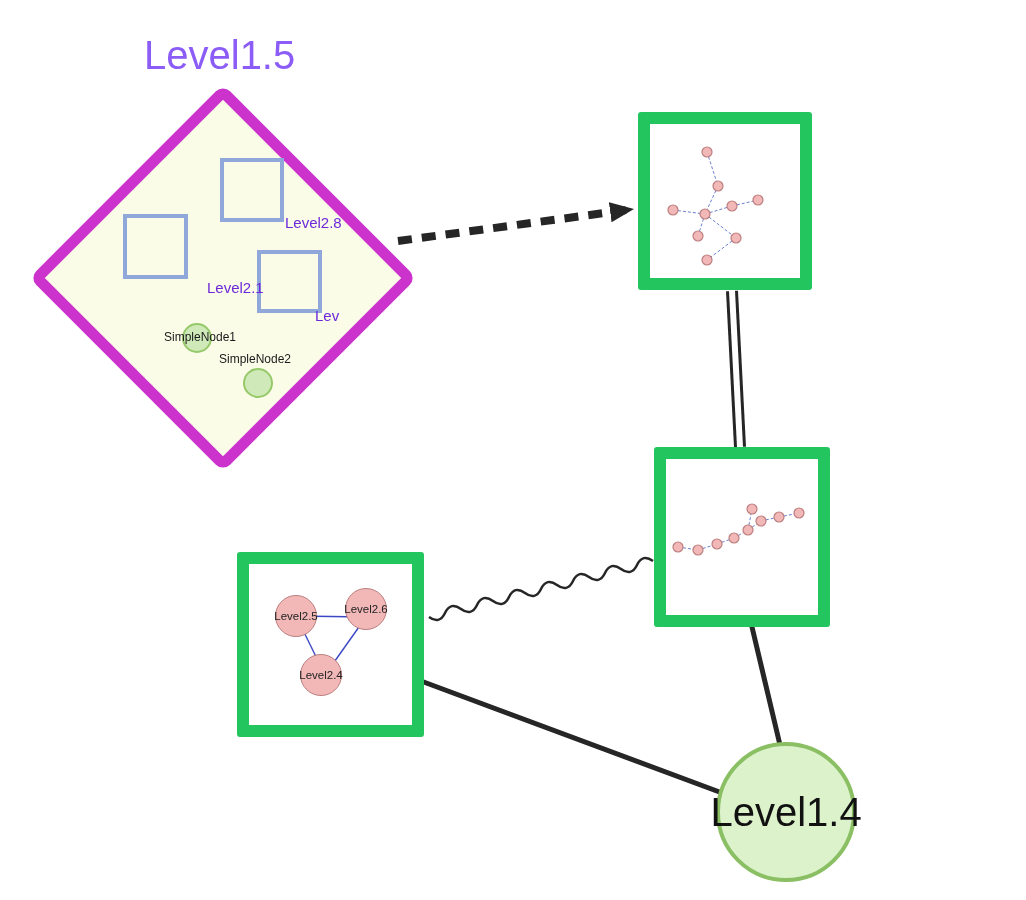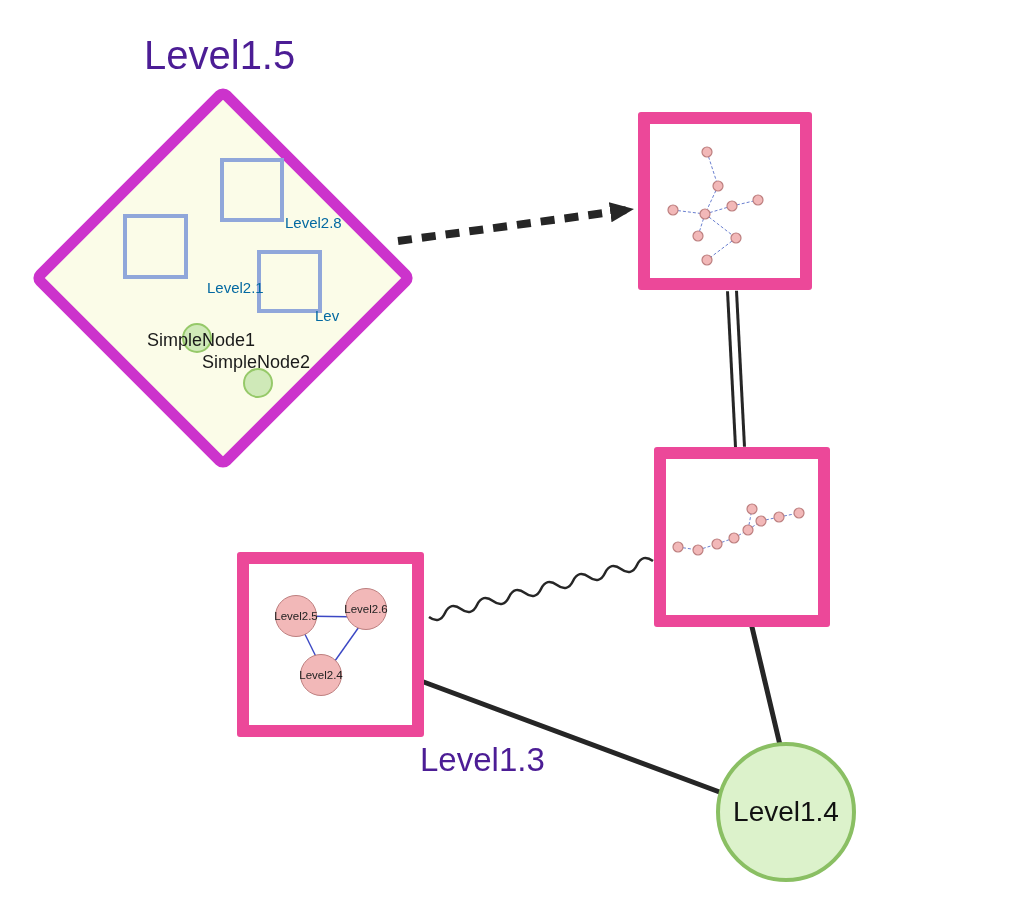--- a/index.html
+++ b/index.html
@@ -13,41 +13,41 @@
   .diamond{
     position:absolute;left:86px;top:141px;width:274px;height:274px;
     box-sizing:border-box;border:11px solid #cc33cc;background:#fbfce8;
     border-radius:10px;transform:rotate(45deg);z-index:2;
   }
   .inner-square{
     position:absolute;box-sizing:border-box;border:4px solid #90a7da;
     background:#fbfce8;z-index:3;
   }
   .inner-label{
-    position:absolute;font-size:15px;color:#0369a1;z-index:4;white-space:nowrap;
+    position:absolute;font-size:15px;color:#6d28d9;z-index:4;white-space:nowrap;
   }
   .green-dot{
     position:absolute;width:30px;height:30px;border-radius:50%;
     box-sizing:border-box;border:2px solid #96c969;background:#cfe9b8;z-index:3;
   }
   .small-black-label{
-    position:absolute;font-size:18px;color:#1a1a1a;text-align:right;
+    position:absolute;font-size:12px;color:#1a1a1a;text-align:center;
     width:110px;z-index:5;white-space:nowrap;
   }
 
   
   .blue-box{
-    position:absolute;box-sizing:border-box;border:12px solid #ec4899;
+    position:absolute;box-sizing:border-box;border:12px solid #22c55e;
     background:#ffffff;border-radius:3px;z-index:2;
   }
   .blue-box svg{display:block;}
 
   
   .lvl-label{
-    position:absolute;color:#4c1d95;font-size:33px;font-weight:500;
+    position:absolute;color:#8b5cf6;font-size:33px;font-weight:500;
     z-index:5;white-space:nowrap;
   }
   .lvl-label.big{font-size:40px;}
 
   
   .tri-edges{position:absolute;left:0;top:0;}
   .tri-edges line{stroke:#3b47c4;stroke-width:1.4px;}
   .pink-circle{
     position:absolute;width:42px;height:42px;border-radius:50%;
     box-sizing:border-box;border:1.5px solid #bd7f7f;background:#f2b8b8;
@@ -55,21 +55,21 @@
     font-size:11.5px;color:#222;z-index:3;
   }
   .pink-circle span{white-space:nowrap;}
 
   
   .green-circle{
     position:absolute;width:140px;height:140px;border-radius:50%;
     box-sizing:border-box;border:4px solid #8abf63;background:#dcf2cb;
     display:flex;align-items:center;justify-content:center;z-index:2;
   }
-  .big-black-label{font-size:28px;color:#111111;white-space:nowrap;}
+  .big-black-label{font-size:40px;color:#111111;white-space:nowrap;}
 </style>
 </head>
 <body>
 
 <div class="canvas">
 
   <svg id="edge-layer" width="1026" height="900">
     <defs>
       <marker id="arrowhead" markerUnits="userSpaceOnUse" markerWidth="26" markerHeight="22" refX="24" refY="10" orient="auto">
         <path d="M0,0 L24,10 L0,20 Z" fill="#262626"></path>
@@ -157,19 +157,18 @@
     <div class="pink-circle" style="left:26px;top:31px">
       <span>Level2.5</span>
     </div>
     <div class="pink-circle" style="left:96px;top:24px">
       <span>Level2.6</span>
     </div>
     <div class="pink-circle" style="left:51px;top:90px">
       <span>Level2.4</span>
     </div>
   </div>
-  <div class="lvl-label" style="left:420px;top:741px">Level1.3</div>
 
   <div class="green-circle" style="left:716px;top:742px">
     <span class="big-black-label">Level1.4</span>
   </div>
 
 </div>
 
 </body></html>

